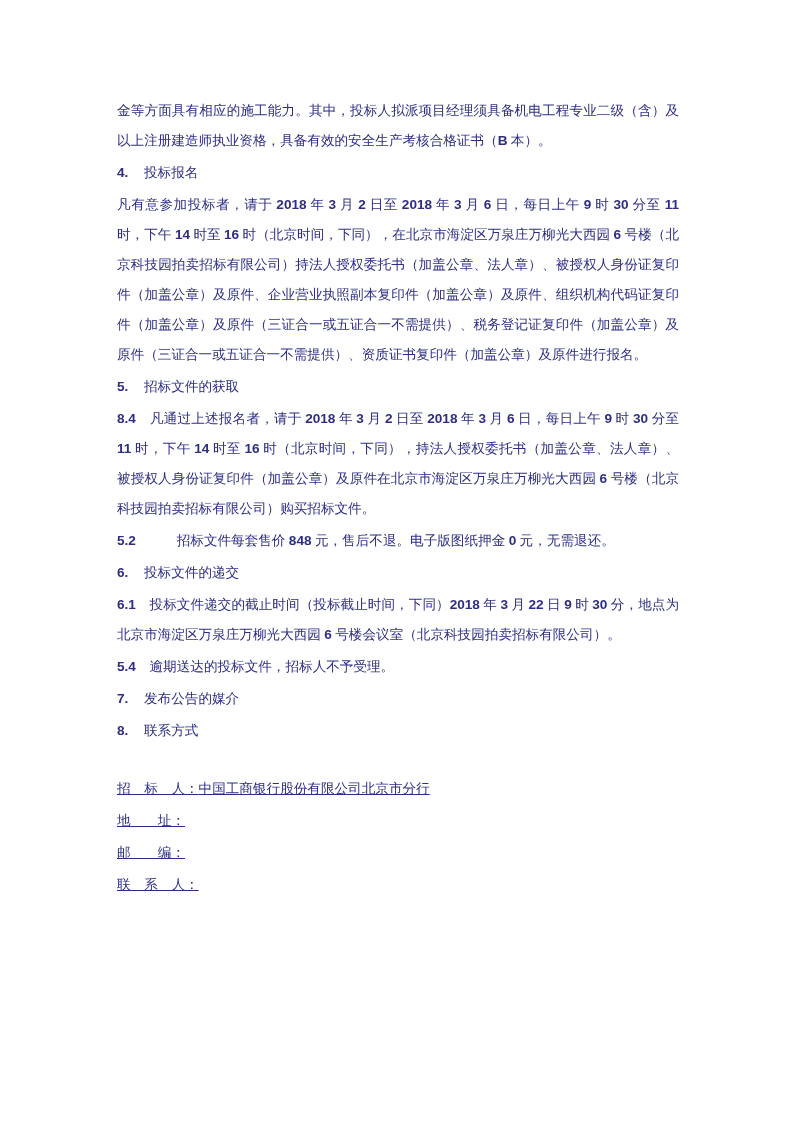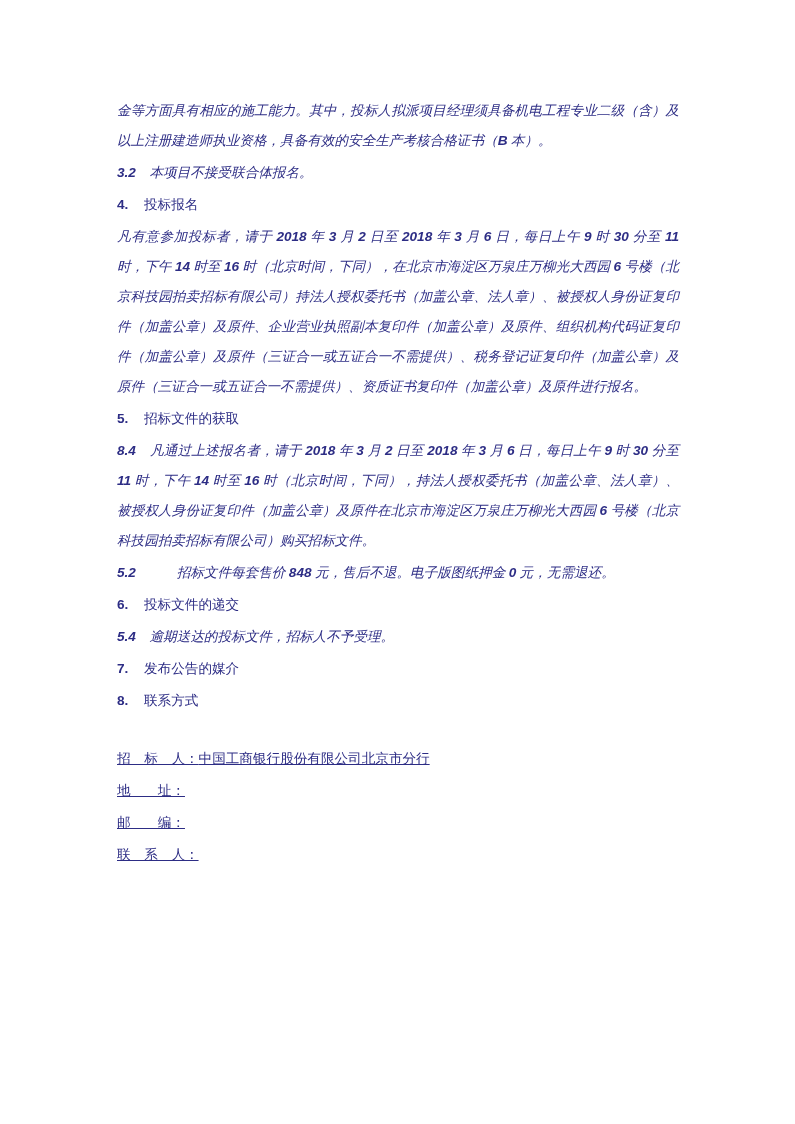--- a/index.html
+++ b/index.html
@@ -23,21 +23,20 @@
     color: #2d2d85;
     font-size: 13.6px;
     line-height: 30px;
   }
   .doc p {
     margin: 0 0 2px 0;
   }
   p.body-para {
     text-align: justify;
     white-space: pre-wrap;
-    font-style: italic;
   }
   .heading {
     display: flex;
     margin: 0 0 2px 0;
   }
   .heading .num {
     flex: 0 0 27px;
     width: 27px;
   }
   b, .num {
@@ -53,21 +52,20 @@
   }
 </style>
 </head>
 <body>
 
 <div class="page">
   <div class="doc">
 
     <p class="body-para">金等方面具有相应的施工能力。其中，投标人拟派项目经理须具备机电工程专业二级（含）及以上注册建造师执业资格，具备有效的安全生产考核合格证书（<b>B</b> 本）。</p>
 
-    <p class="body-para"><b>3.2</b>　本项目不接受联合体报名。</p>
 
     <div class="heading">
       <span class="num">4.</span>
       <span>投标报名</span>
     </div>
 
     <p class="body-para">凡有意参加投标者，请于 <b>2018</b> 年 <b>3</b> 月 <b>2</b> 日至 <b>2018</b> 年 <b>3</b> 月 <b>6</b> 日，每日上午 <b>9</b> 时 <b>30</b> 分至 <b>11</b> 时，下午 <b>14</b> 时至 <b>16</b> 时（北京时间，下同），在北京市海淀区万泉庄万柳光大西园 <b>6</b> 号楼（北京科技园拍卖招标有限公司）持法人授权委托书（加盖公章、法人章）、被授权人身份证复印件（加盖公章）及原件、企业营业执照副本复印件（加盖公章）及原件、组织机构代码证复印件（加盖公章）及原件（三证合一或五证合一不需提供）、税务登记证复印件（加盖公章）及原件（三证合一或五证合一不需提供）、资质证书复印件（加盖公章）及原件进行报名。</p>
 
     <div class="heading">
       <span class="num">5.</span>
@@ -76,20 +74,21 @@
 
     <p class="body-para"><b>8.4</b>　凡通过上述报名者，请于 <b>2018</b> 年 <b>3</b> 月 <b>2</b> 日至 <b>2018</b> 年 <b>3</b> 月 <b>6</b> 日，每日上午 <b>9</b> 时 <b>30</b> 分至 <b>11</b> 时，下午 <b>14</b> 时至 <b>16</b> 时（北京时间，下同），持法人授权委托书（加盖公章、法人章）、被授权人身份证复印件（加盖公章）及原件在北京市海淀区万泉庄万柳光大西园 <b>6</b> 号楼（北京科技园拍卖招标有限公司）购买招标文件。</p>
 
     <p class="body-para"><b>5.2</b>　　　招标文件每套售价 <b>848</b> 元，售后不退。电子版图纸押金 <b>0</b> 元，无需退还。</p>
 
     <div class="heading">
       <span class="num">6.</span>
       <span>投标文件的递交</span>
     </div>
 
+    <p class="body-para"><b>6.1</b>　投标文件递交的截止时间（投标截止时间，下同）<b>2018</b> 年 <b>3</b> 月 <b>22</b> 日 <b>9</b> 时 <b>30</b> 分，地点为北京市海淀区万泉庄万柳光大西园 <b>6</b> 号楼会议室（北京科技园拍卖招标有限公司）。</p>
 
     <p class="body-para"><b>5.4</b>　逾期送达的投标文件，招标人不予受理。</p>
 
     <div class="heading">
       <span class="num">7.</span>
       <span>发布公告的媒介</span>
     </div>
 
 
     <div class="heading">

